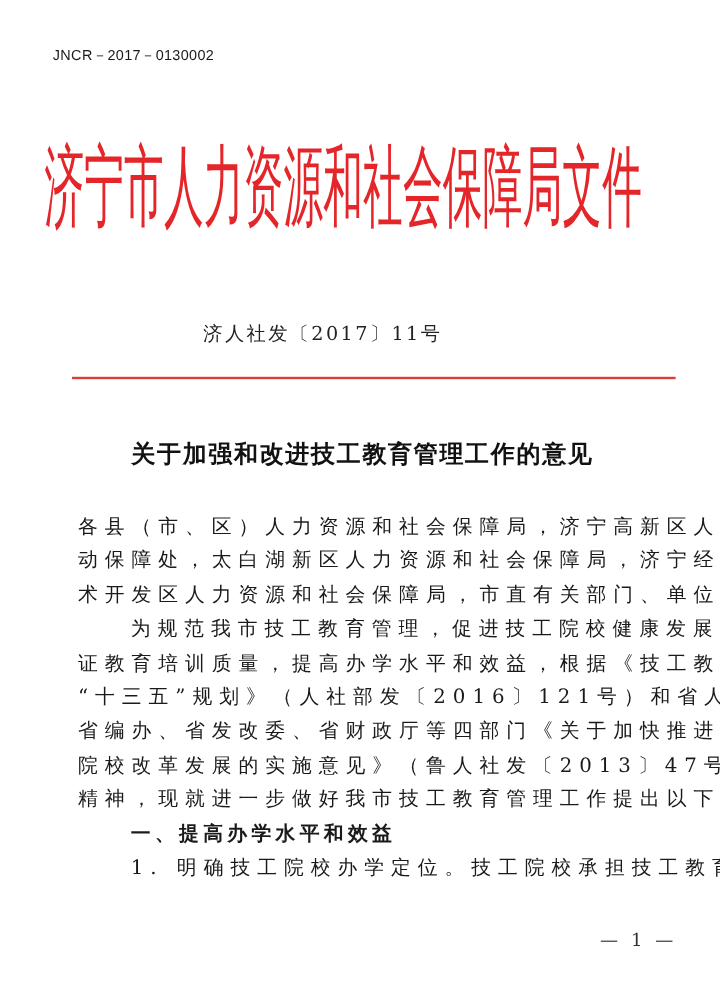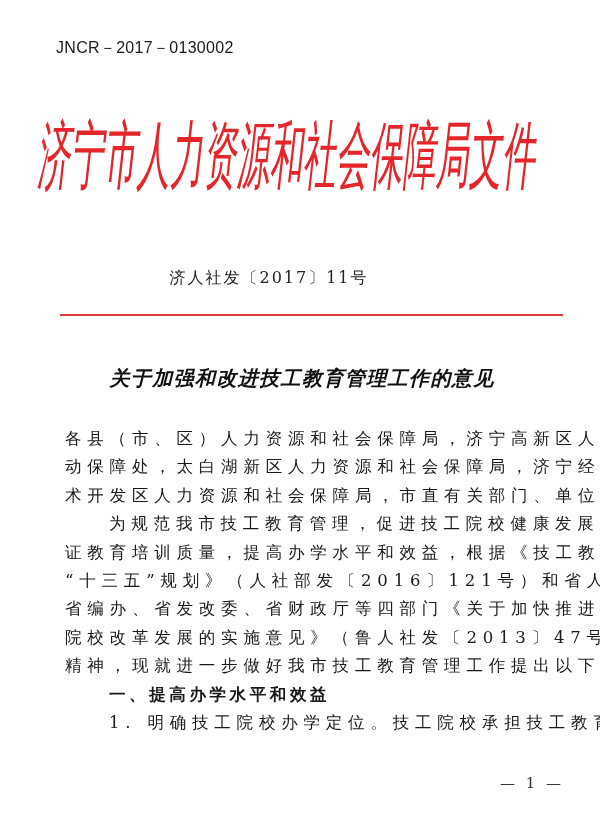--- a/index.html
+++ b/index.html
@@ -10,37 +10,36 @@
     body {
       width: 600px;
       height: 820px;
       position: relative;
       overflow: hidden;
       font-family: "DejaVu Serif", "Liberation Serif", serif;
       color: #1a1a1a;
     }
     .doc-code {
       position: absolute;
-      left: 56px;
+      left: 44px;
       top: 38px;
       font-family: "Liberation Sans", "DejaVu Sans", sans-serif;
-      font-size: 16px;
+      font-size: 12px;
       letter-spacing: 0.3px;
       color: #1a1a1a;
       white-space: pre;
     }
     .red-header {
       position: absolute;
       left: 0;
       top: 118px;
       width: 560px;
       height: 78px;
       text-align: center;
       overflow: visible;
-      font-style: italic;
     }
     .red-header span {
       display: inline-block;
       font-family: "DejaVu Sans", "Liberation Sans", sans-serif;
       font-size: 33px;
       line-height: 34px;
       color: #e4262a;
       letter-spacing: 0.2px;
       transform: scaleY(2.25);
       transform-origin: center top;
@@ -73,21 +72,20 @@
       top: 365px;
       width: 600px;
       text-align: center;
       font-family: "DejaVu Serif", "Liberation Serif", serif;
       font-weight: bold;
       font-size: 20px;
       letter-spacing: 1.4px;
       color: #111;
       padding-left: 4px;
       box-sizing: border-box;
-      font-style: italic;
     }
     .body {
       position: absolute;
       left: 65px;
       top: 425px;
       width: 505px;
     }
     .line {
       height: 28.4px;
       line-height: 28.4px;

